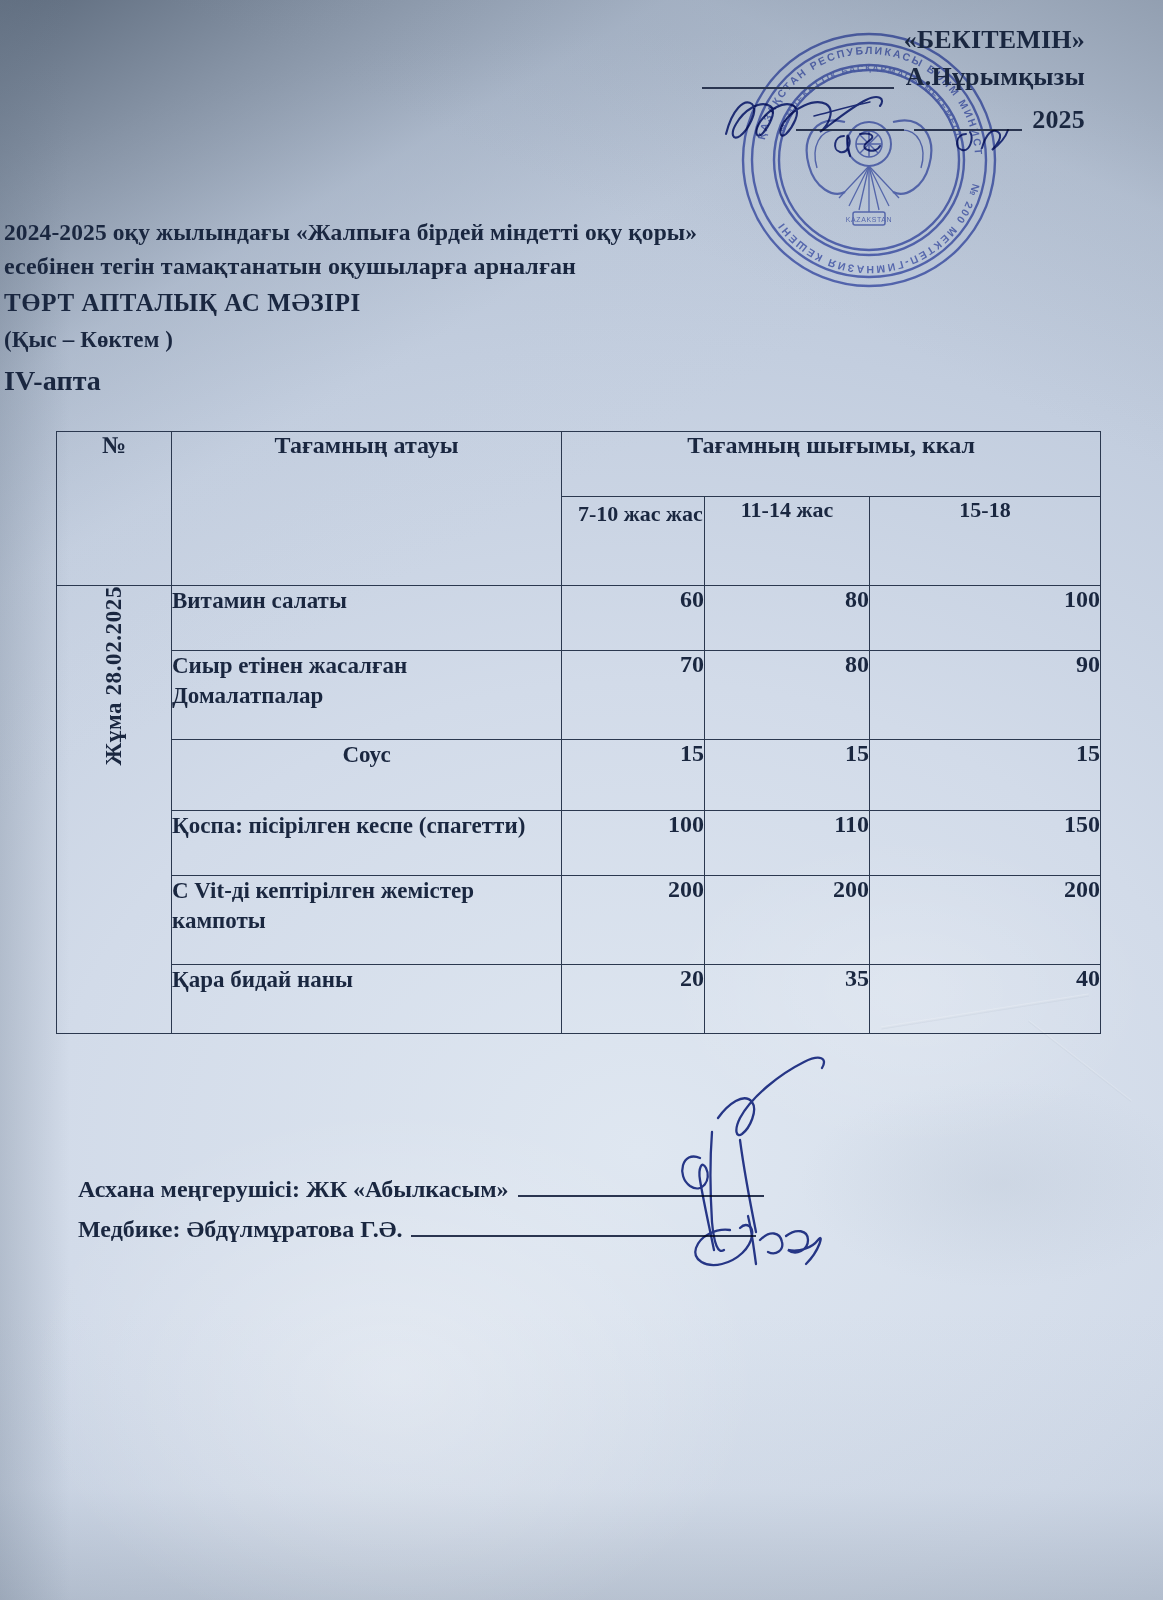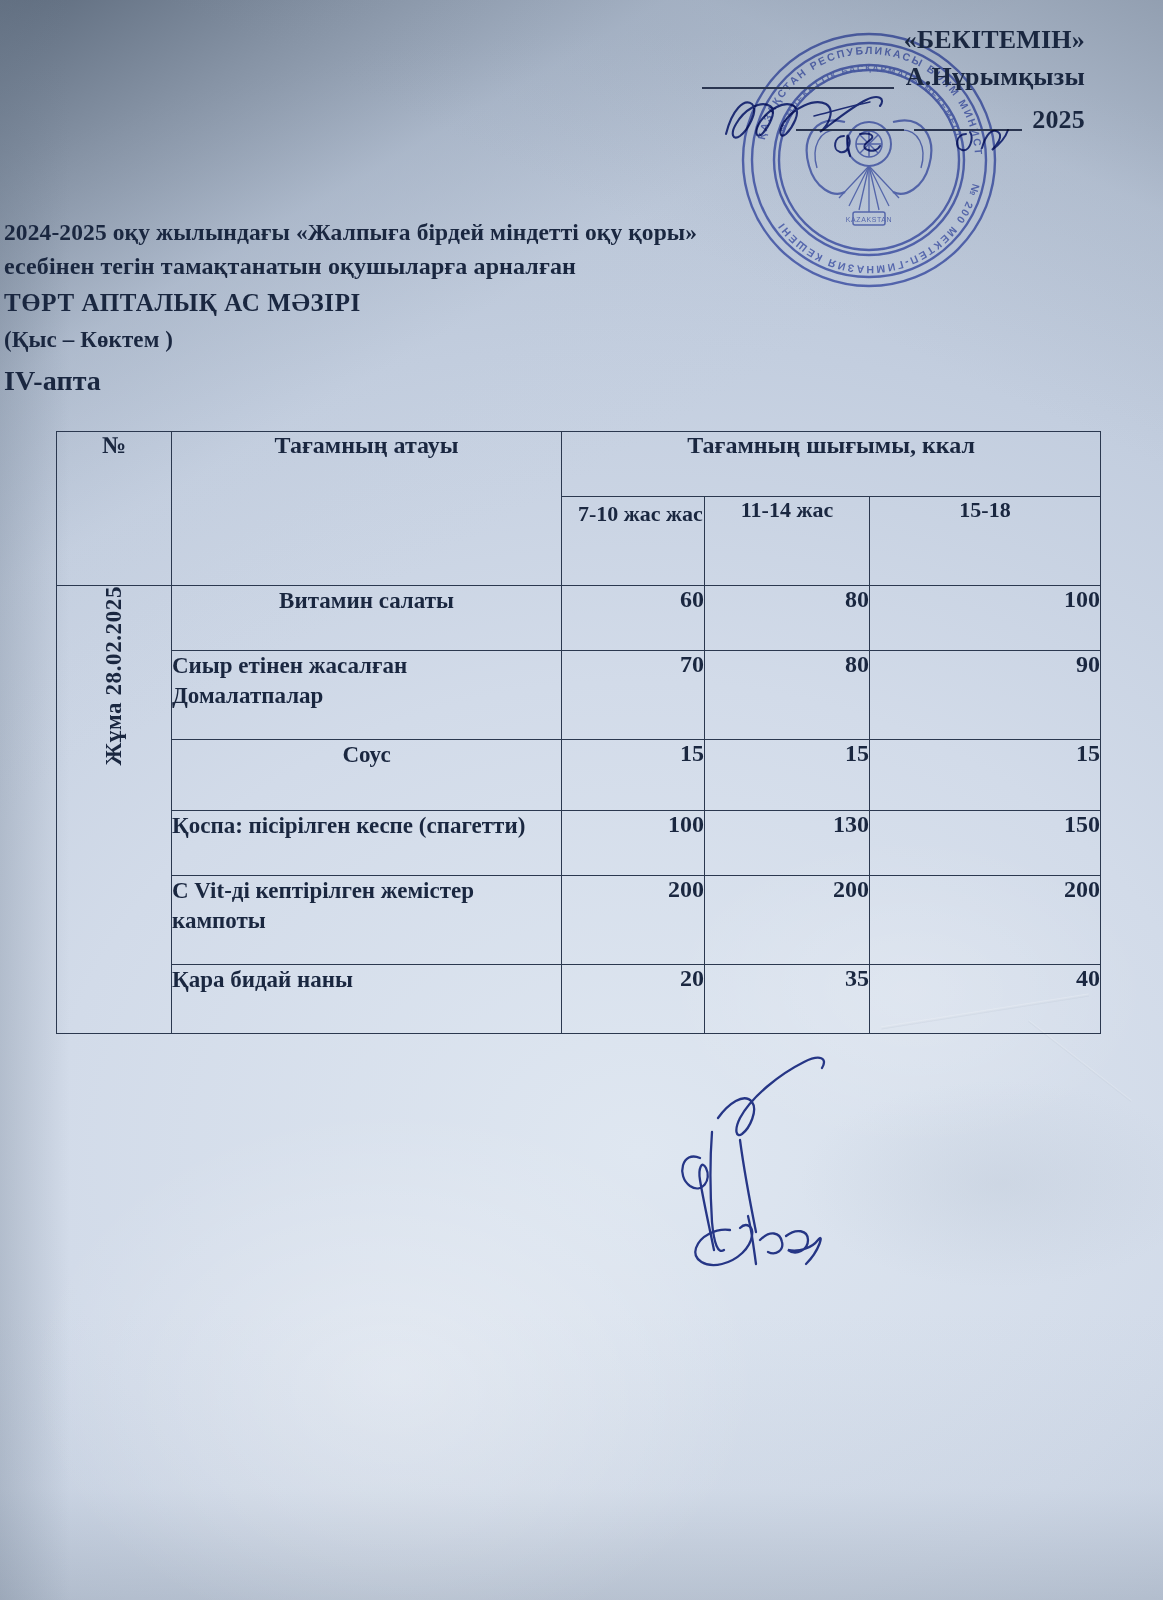--- a/index.html
+++ b/index.html
@@ -194,21 +194,21 @@
     line-height: 1.32;
     padding: 9px 10px 10px 16px;
     text-align: left;
   }
   .val-cell {
     font-weight: bold;
     font-size: 24px;
     text-align: right;
     padding-top: 10px;
   }
-  .r-h1 { height: 64px; text-align: center; }
+  .r-h1 { height: 64px; }
   .r-h2 { height: 88px; }
   .r-h3 { height: 70px; text-align: center; }
   .r-h4 { height: 64px; }
   .r-h5 { height: 88px; }
   .r-h6 { height: 68px; }
 
   
   .footer {
     position: absolute;
     left: 78px;
@@ -397,38 +397,48 @@
       </tr>
       <tr>
         <td class="dish-cell r-h3">Соус</td>
         <td class="val-cell">15</td>
         <td class="val-cell">15</td>
         <td class="val-cell">15</td>
       </tr>
       <tr>
         <td class="dish-cell r-h4">Қоспа:  пісірілген кеспе (спагетти)</td>
         <td class="val-cell">100</td>
-        <td class="val-cell">130</td>
+        <td class="val-cell">110</td>
         <td class="val-cell">150</td>
       </tr>
       <tr>
         <td class="dish-cell r-h5">С Vit-ді кептірілген жемістер кампоты</td>
         <td class="val-cell">200</td>
         <td class="val-cell">200</td>
         <td class="val-cell">200</td>
       </tr>
       <tr>
         <td class="dish-cell r-h6">Қара бидай наны</td>
         <td class="val-cell">20</td>
         <td class="val-cell">35</td>
         <td class="val-cell">40</td>
       </tr>
     </tbody>
   </table>
 
+  <div class="footer">
+    <div class="f-row">
+      <span>Асхана меңгерушісі: ЖК «Абылкасым»</span>
+      <span class="f-rule a"></span>
+    </div>
+    <div class="f-row">
+      <span>Медбике:  Әбдүлмұратова Г.Ә.</span>
+      <span class="f-rule b"></span>
+    </div>
+  </div>
 
   <svg class="ink sig-foot" viewBox="0 0 320 230">
     <g fill="none" stroke="#2b3c8f" stroke-width="2.3" stroke-linecap="round">
       <path d="M52 118 C 34 110, 28 136, 42 146 C 54 154, 64 140, 58 128
                C 54 120, 50 128, 52 140 C 56 164, 62 190, 66 210"></path>
       <path d="M64 92 C 62 118, 62 150, 64 182 C 66 204, 70 214, 76 210"></path>
       <path d="M70 78 C 80 64, 96 52, 104 62 C 110 70, 102 88, 94 94
                C 88 98, 86 90, 92 78 C 104 56, 132 34, 156 22 C 172 14, 180 18, 174 28"></path>
       <path d="M92 100 C 96 130, 102 162, 108 192"></path>
       <path d="M82 190 C 68 188, 52 196, 48 208 C 44 220, 58 228, 74 224

